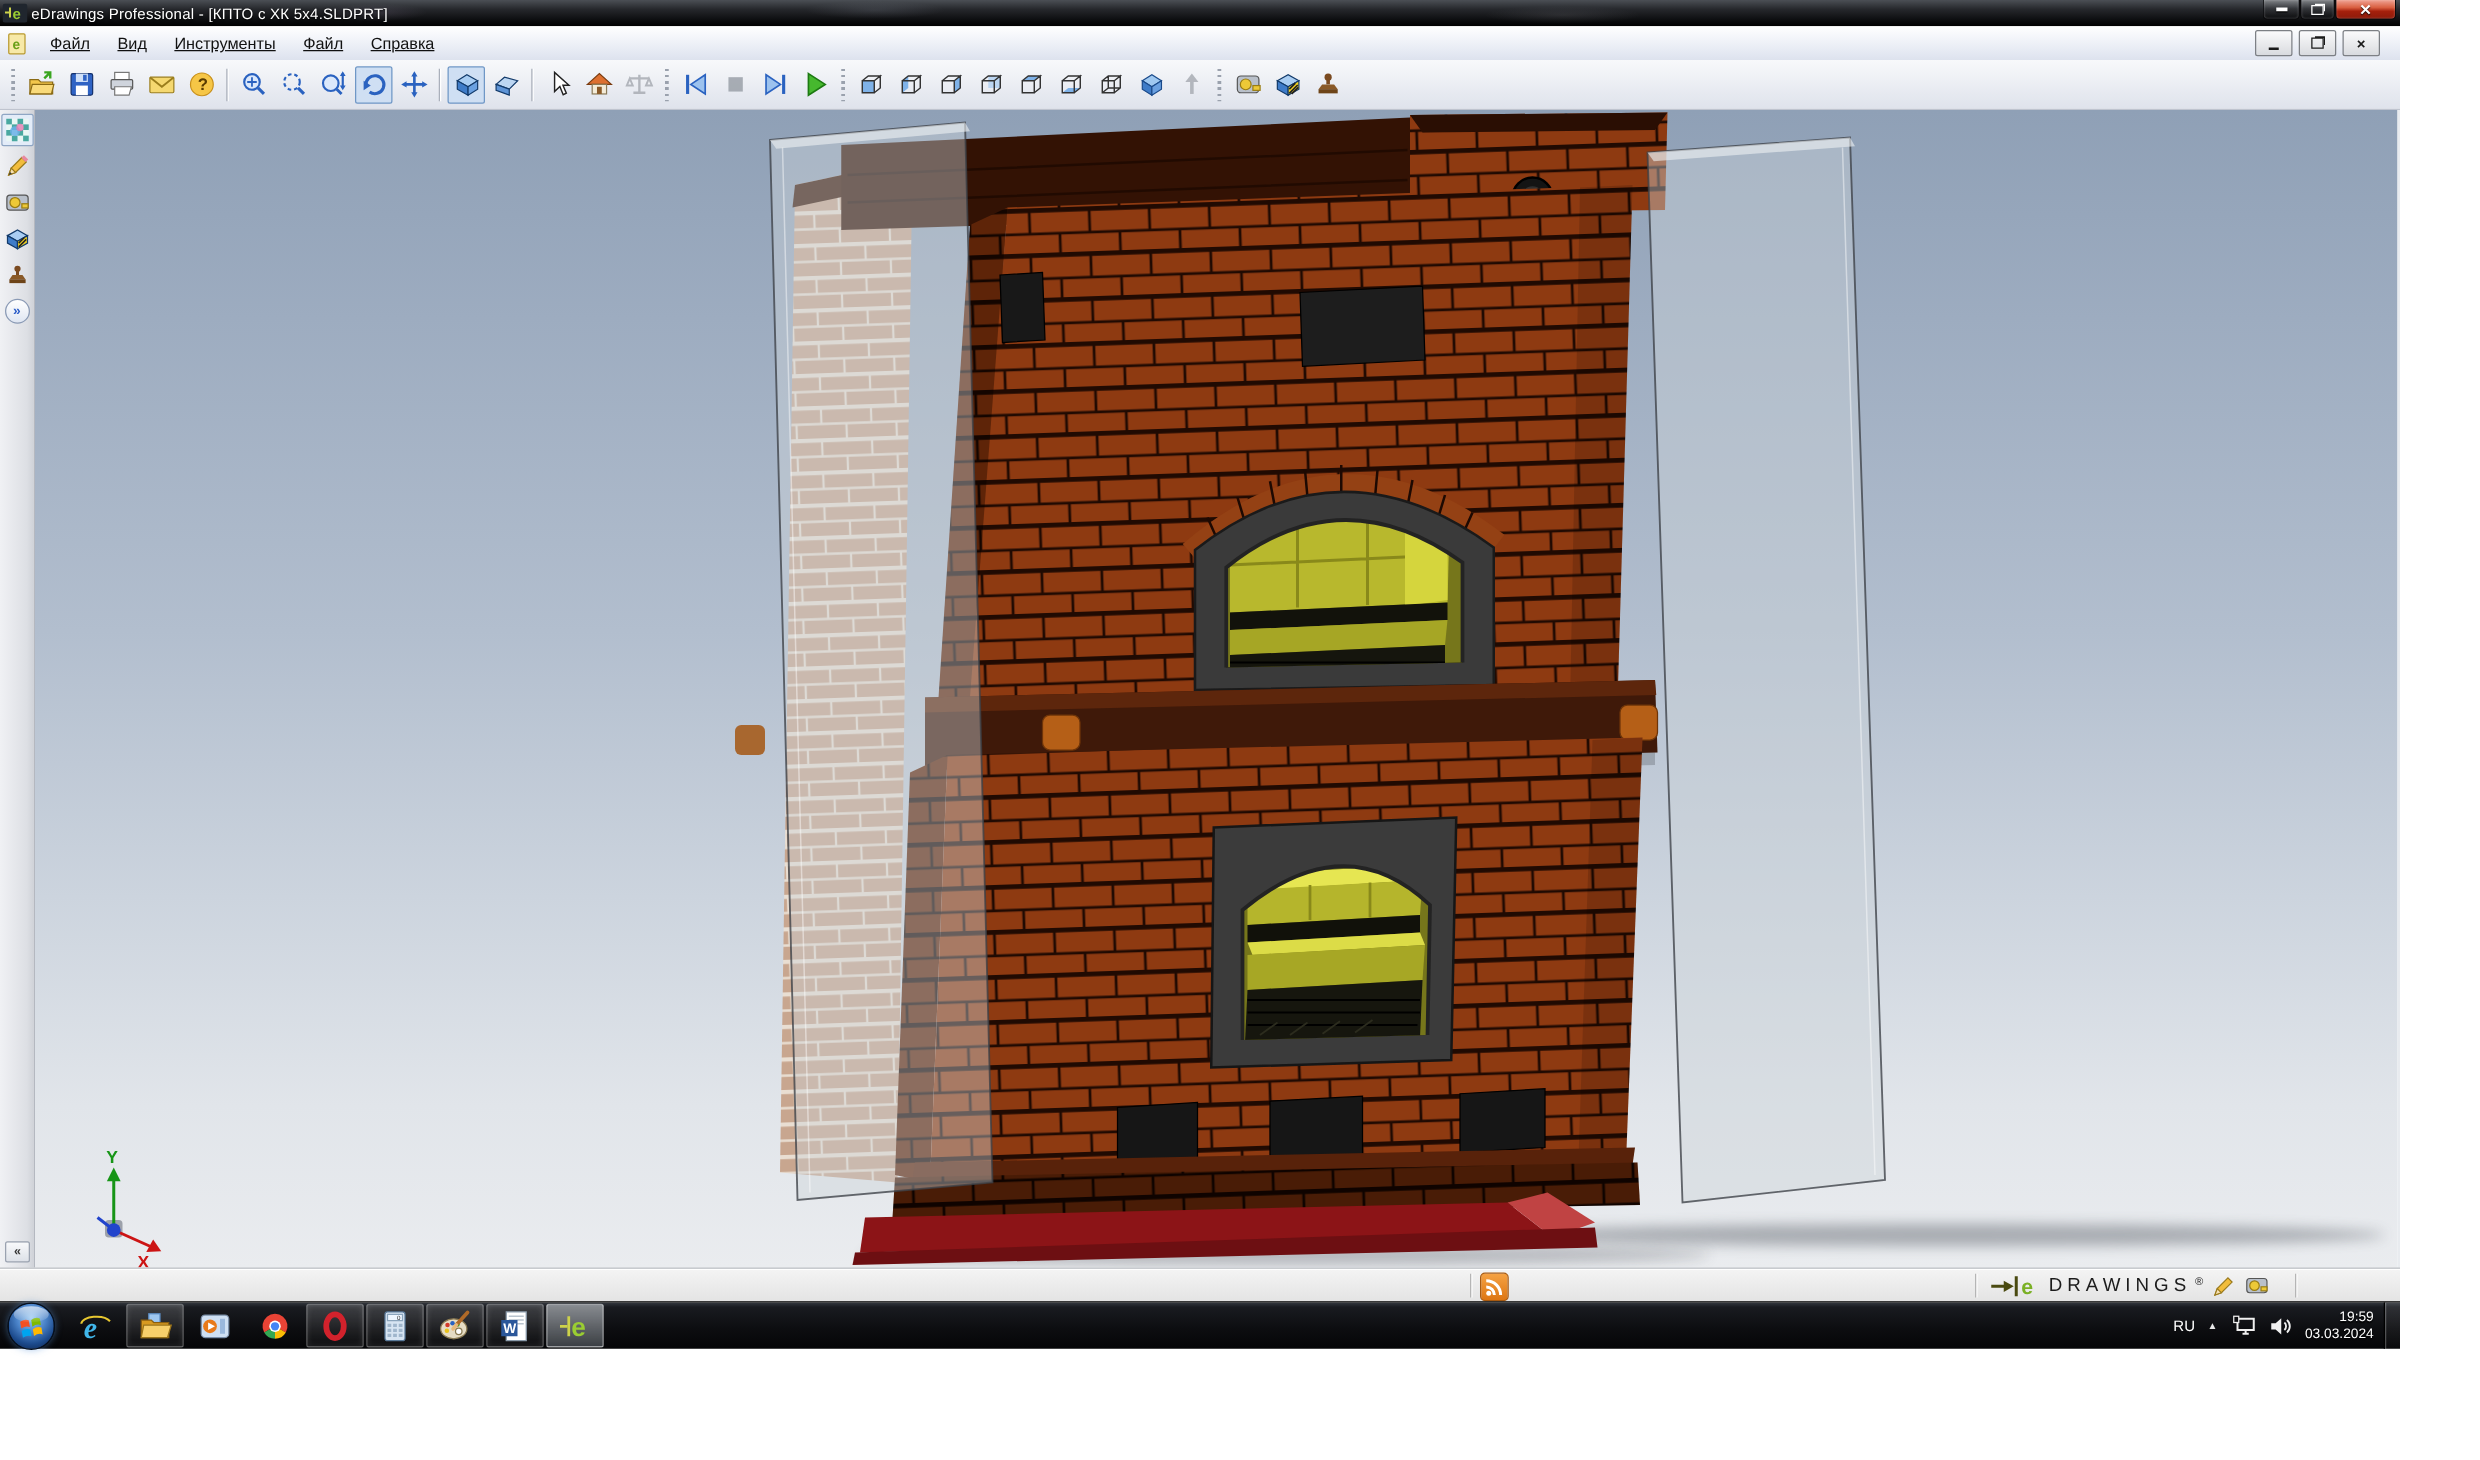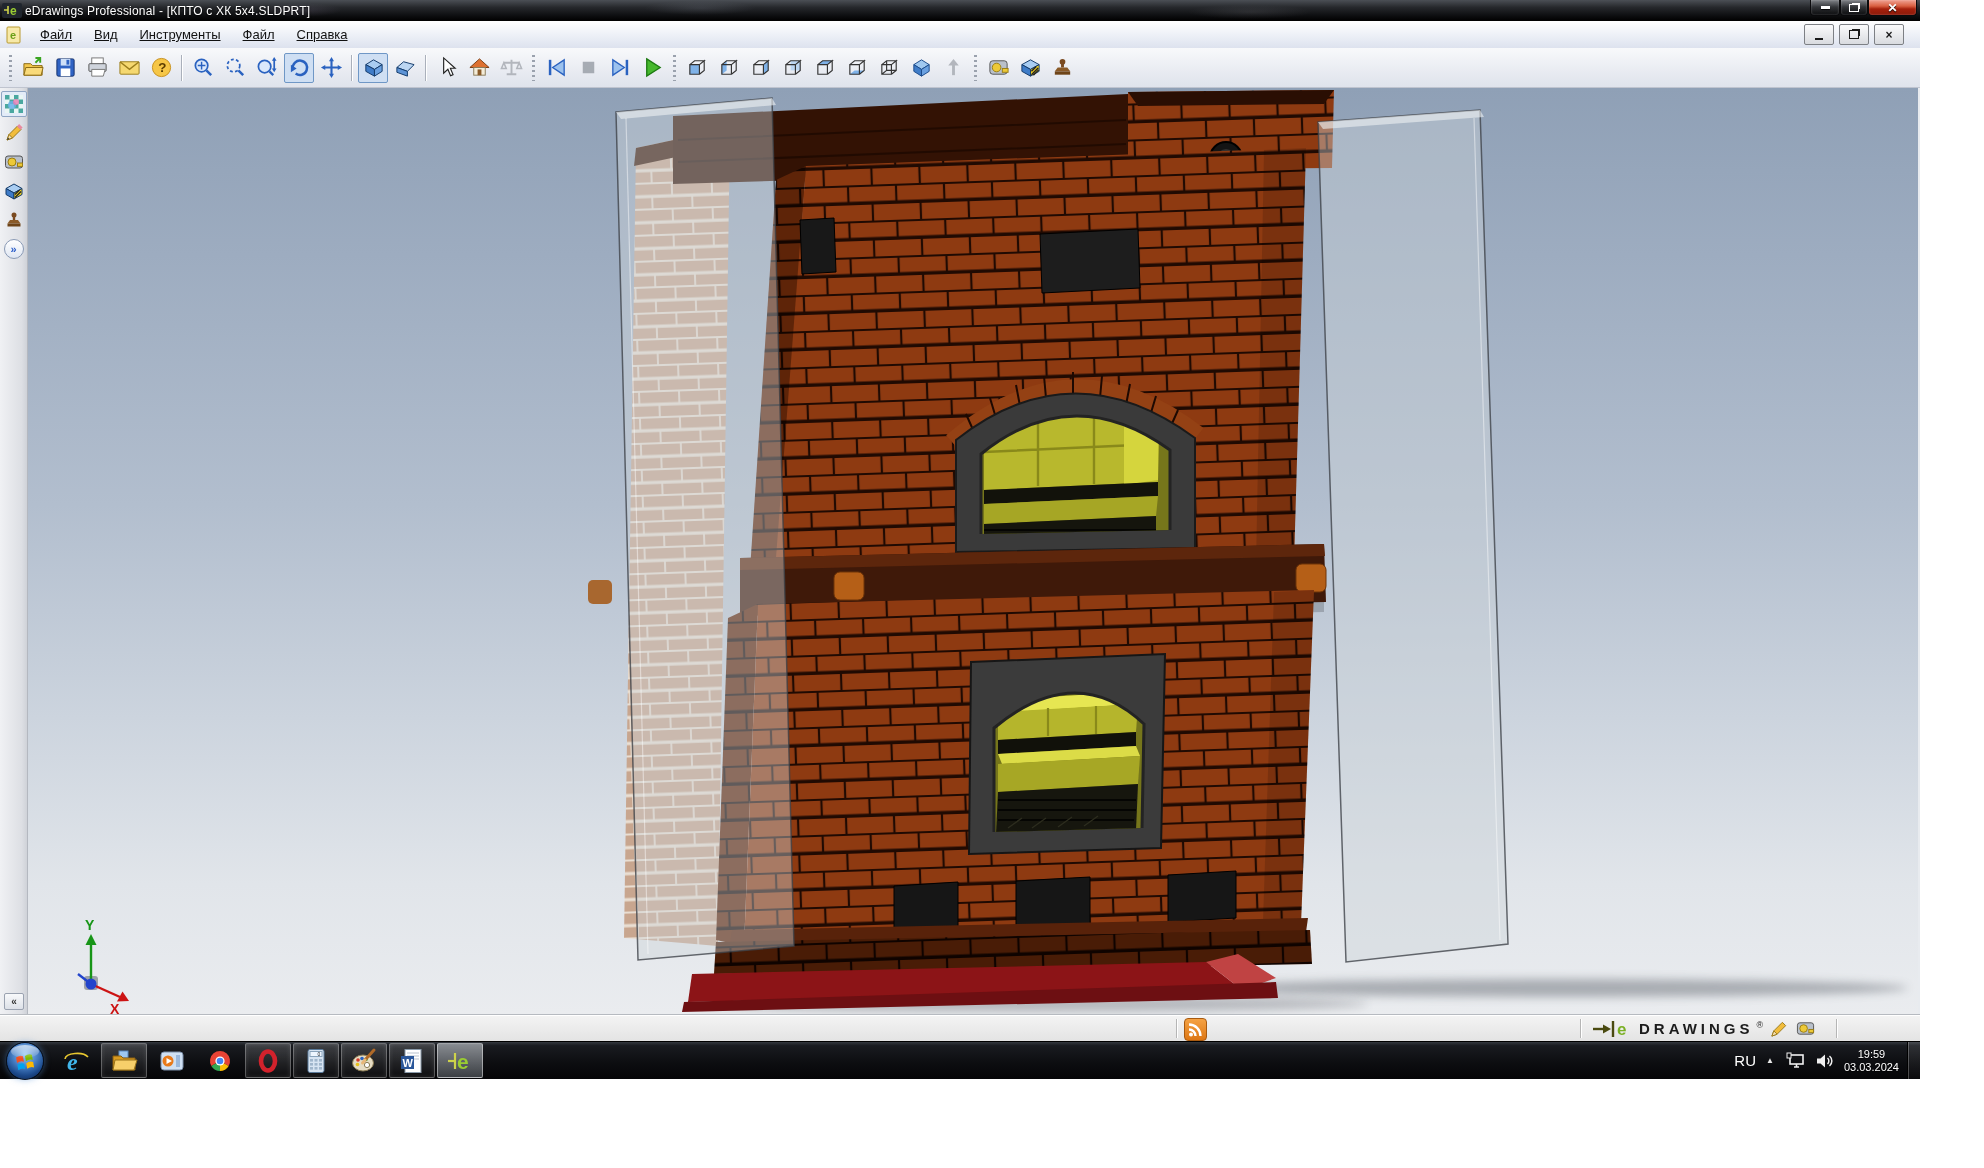--- a/index.html
+++ b/index.html
@@ -77,45 +77,45 @@
   .model{position:absolute;left:0;top:0;width:1890px;height:926px;}
 
   
   .statusbar{position:absolute;left:0;top:1014px;width:1920px;height:27px;
     background:linear-gradient(180deg,#f4f4f4,#e3e3e3);
     border-top:1px solid #b6bac0;box-shadow:inset 0 1px 0 #fff;}
   .groove{position:absolute;top:4px;width:0;height:19px;border-left:1px solid #b5b5b5;border-right:1px solid #fff;}
   .rss{position:absolute;left:1184px;top:3px;width:21px;height:21px;border-radius:4px;
     background:linear-gradient(180deg,#f5a243,#dd7613);border:1px solid #a85a10;}
   .brand{position:absolute;left:1592px;top:2px;height:23px;display:flex;align-items:center;gap:7px;}
-  .brand-word{font-size:15px;font-weight:bold;color:#1c1c1c;letter-spacing:4px;}
+  .brand-word{font-size:15px;font-weight:normal;color:#1c1c1c;letter-spacing:4px;}
   .brand-reg{font-size:9px;color:#1c1c1c;margin-left:-4px;align-self:flex-start;margin-top:3px;}
 
   
   .taskbar{position:absolute;left:0;top:1041px;width:1920px;height:37px;
     background:linear-gradient(180deg,#33373e 0%,#191b20 10%,#0d0e11 55%,#050507 100%);
     border-top:1px solid #000;display:flex;align-items:center;}
   .orb{width:36px;height:36px;border-radius:50%;margin:0 8px 0 6px;position:relative;
     background:radial-gradient(circle at 50% 32%,#9ccaf2 0%,#4b84ca 38%,#1c4a8c 68%,#0a1d40 100%);
     border:1px solid #06101f;box-shadow:0 0 6px rgba(90,150,220,.5);}
   .orb::after{content:"";position:absolute;left:4px;top:2px;width:28px;height:13px;border-radius:50%;
     background:linear-gradient(rgba(255,255,255,.65),rgba(255,255,255,.05));}
   .slot{width:44px;height:33px;border-radius:2px;margin:0 1px;display:flex;align-items:center;justify-content:center;
     border:1px solid transparent;}
   .slot svg{width:28px;height:28px;}
   .slot.boxed{border:1px solid rgba(255,255,255,.30);
     background:linear-gradient(180deg,rgba(255,255,255,.16),rgba(255,255,255,.03));
     box-shadow:inset 0 0 5px rgba(255,255,255,.12);}
   .slot.active{border:1px solid rgba(255,255,255,.45);
     background:linear-gradient(180deg,rgba(225,230,235,.55),rgba(160,170,180,.35));}
   .tray{position:absolute;right:0;top:0;height:37px;display:flex;align-items:center;color:#fff;}
-  .tray-lang{font-size:15px;margin-right:10px;}
+  .tray-lang{font-size:12px;margin-right:10px;}
   .tray-chev{font-size:8px;color:#e8e8e8;margin-right:12px;}
   .tray-ico{margin-right:10px;display:flex;align-items:center;}
-  .clock{font-size:11px;line-height:13px;text-align:center;margin-right:8px;text-shadow:0 1px 1px #000;}
+  .clock{font-size:11px;line-height:13px;text-align:right;margin-right:8px;text-shadow:0 1px 1px #000;}
   .show-desktop{width:12px;height:37px;border-left:1px solid #000;box-shadow:inset 1px 0 0 rgba(255,255,255,.25);
     background:linear-gradient(180deg,rgba(255,255,255,.10),rgba(255,255,255,.02));}
 </style>
 </head>
 <body>
 
 <div class="page">
 <div class="screen">
 
   <div class="titlebar">

